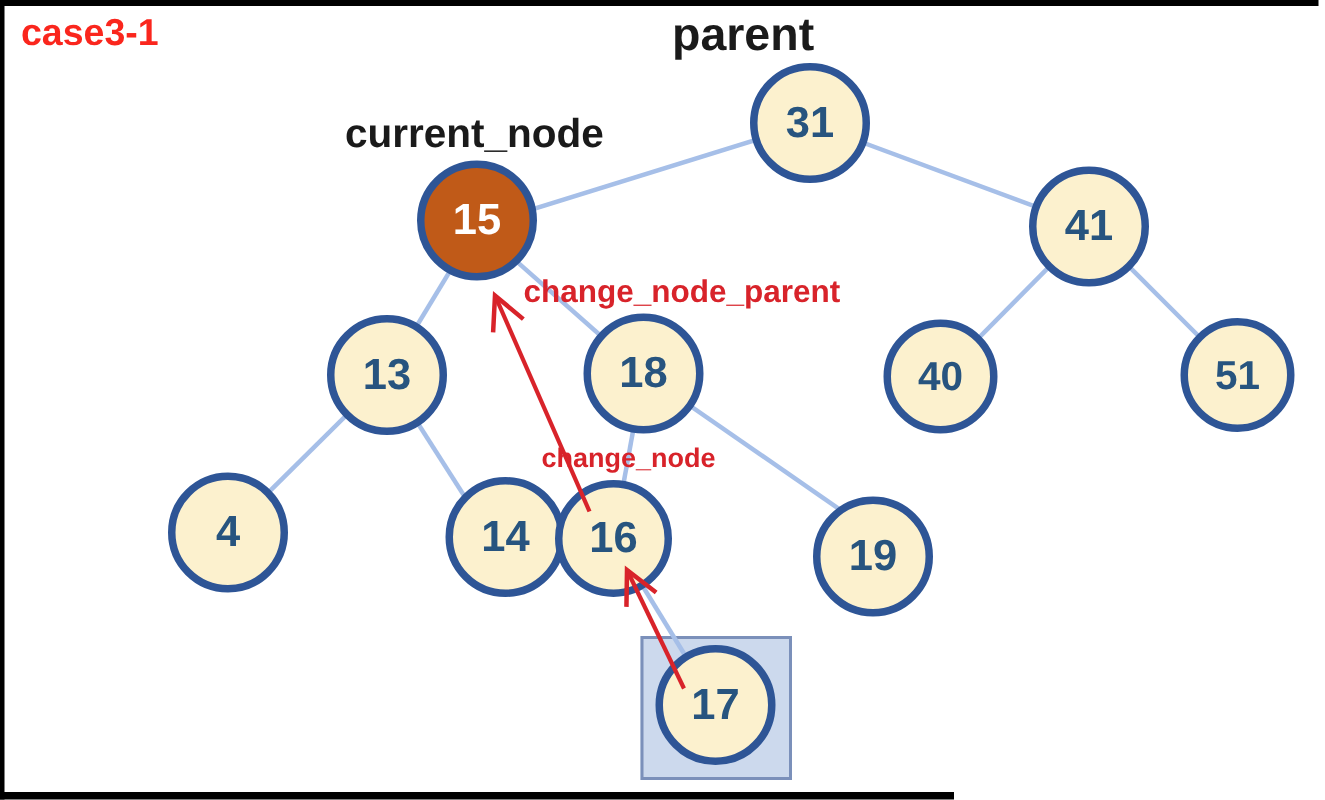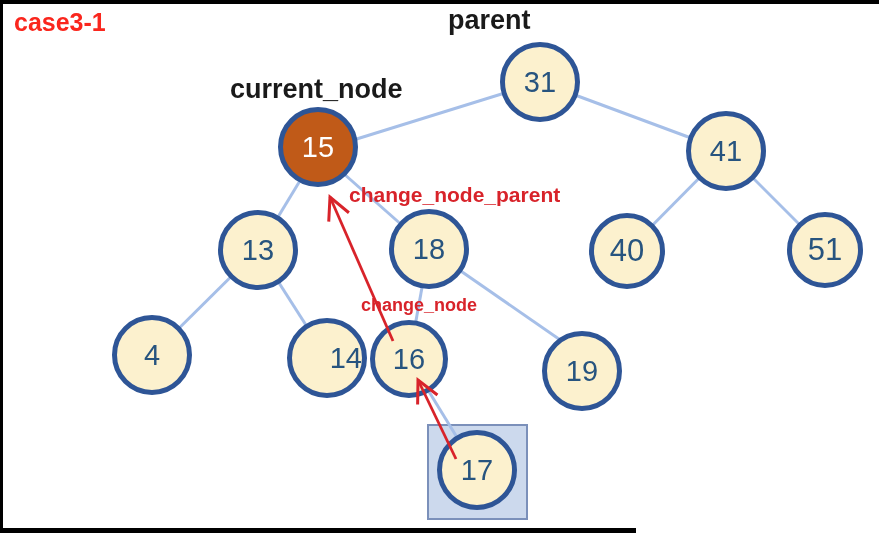--- a/index.html
+++ b/index.html
@@ -27,40 +27,40 @@
     box-sizing:border-box;z-index:1;
   }
 
   
   .node{
     position:absolute;width:80px;height:80px;box-sizing:border-box;
     border:5px solid var(--node-border,#2e5596);
     border-radius:50%;
     background:var(--node-fill,#fcf1ce);
     display:flex;align-items:center;justify-content:center;
-    font-size:29px;font-weight:normal;
+    font-size:29px;font-weight:bold;
     color:var(--node-text,#27547f);
     z-index:3;
   }
-  .node.small{width:76px;height:76px;font-size:31px;text-align:right;}
+  .node.small{width:76px;height:76px;font-size:27px;text-align:right;}
   .node.highlight{
     background:var(--highlight-fill,#c05a18);
     color:var(--highlight-text,#ffffff);
   }
 
   
   .edge{stroke:var(--edge,#a6bfe8);stroke-width:3;}
   .arrow{stroke:var(--arrow,#d8232a);stroke-width:2.8;fill:none;}
   .arrowhead-path{stroke:var(--arrow,#d8232a);stroke-width:3;fill:none;}
 
   
   .lbl{position:absolute;font-weight:bold;white-space:nowrap;z-index:6;}
   .lbl.title{left:14px;top:8px;font-size:25px;letter-spacing:0px;color:var(--title-red,#fa261d);}
   .lbl.black{color:var(--label-black,#1a1a1a);}
-  .lbl.parent{left:448px;top:5px;font-size:27px;}
+  .lbl.parent{left:448px;top:5px;font-size:31px;}
   .lbl.current{left:230px;top:74px;font-size:27px;}
   .lbl.red{color:var(--red-label,#d8232a);}
   .lbl.cnp{left:349px;top:183px;font-size:21px;}
   .lbl.cn{left:361px;top:295px;font-size:18px;}
 </style>
 </head>
 <body>
 
 <div class="frame top"></div>
 <div class="frame left"></div>
@@ -99,21 +99,21 @@
   </div>
 <div class="node small" style="left:589px;top:213px;">
     <span>40</span>
   </div>
 <div class="node small" style="left:787px;top:212px;">
     <span>51</span>
   </div>
 <div class="node" style="left:112px;top:315px;">
     <span>4</span>
   </div>
-<div class="node" style="left:287px;top:318px;justify-content:flex-end;">
+<div class="node" style="left:297px;top:318px;">
     <span>14</span>
   </div>
 <div class="node" style="left:370px;top:320px;width:78px;height:78px;">
     <span>16</span>
   </div>
 <div class="node" style="left:542px;top:331px;">
     <span>19</span>
   </div>
 <div class="node" style="left:437px;top:430px;">
     <span>17</span>

